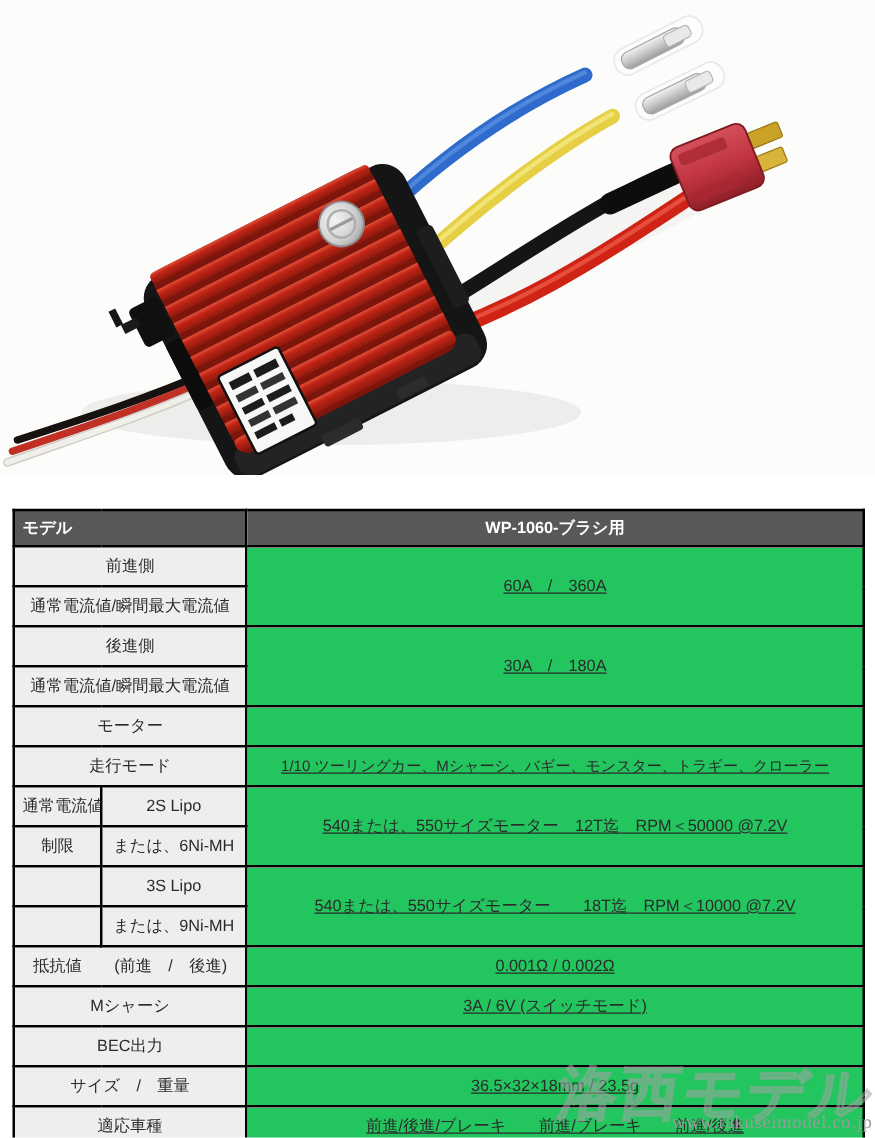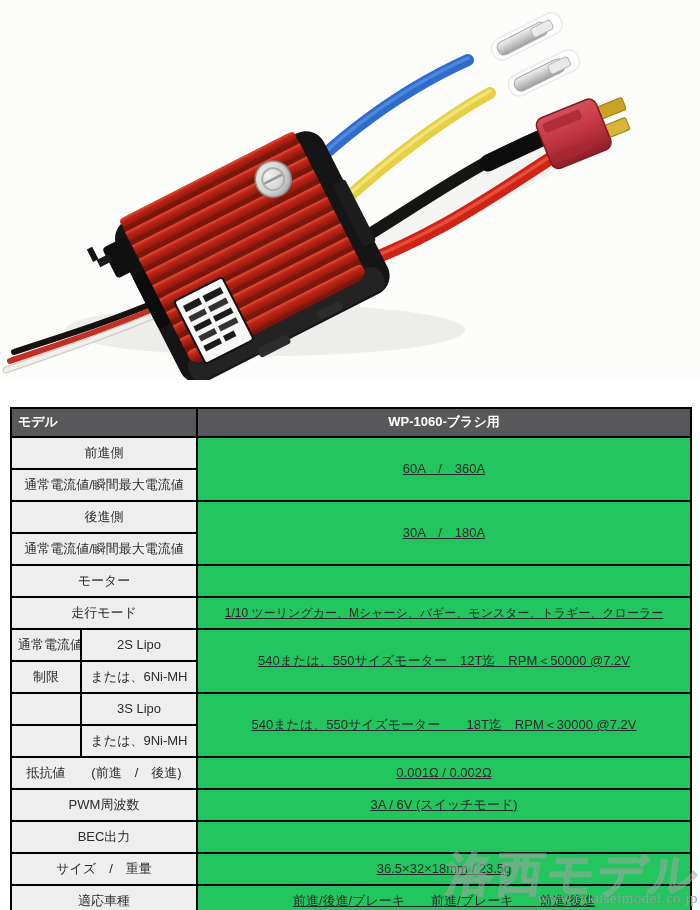--- a/index.html
+++ b/index.html
@@ -226,34 +226,34 @@
       <td class="val" rowspan="2">540または、550サイズモーター　12T迄　RPM＜50000 @7.2V</td>
     </tr>
     <tr>
       <td class="lbl tt">制限</td>
       <td class="lbl tt">または、6Ni-MH</td>
     </tr>
 
     <tr>
       <td class="lbl"></td>
       <td class="lbl">3S Lipo</td>
-      <td class="val" rowspan="2">540または、550サイズモーター　　18T迄　RPM＜30000 @7.2V</td>
+      <td class="val" rowspan="2">540または、550サイズモーター　　18T迄　RPM＜10000 @7.2V</td>
     </tr>
     <tr>
       <td class="lbl tt"></td>
       <td class="lbl tt">または、9Ni-MH</td>
     </tr>
 
     <tr>
       <td class="lbl" colspan="2">抵抗値　　(前進　/　後進)</td>
       <td class="val">0.001Ω / 0.002Ω</td>
     </tr>
 
     <tr>
-      <td class="lbl" colspan="2">PWM周波数</td>
+      <td class="lbl" colspan="2">Mシャーシ</td>
       <td class="val">3A / 6V (スイッチモード)</td>
     </tr>
 
     <tr>
       <td class="lbl" colspan="2">BEC出力</td>
       <td class="val"></td>
     </tr>
 
     <tr>
       <td class="lbl" colspan="2">サイズ　/　重量</td>

